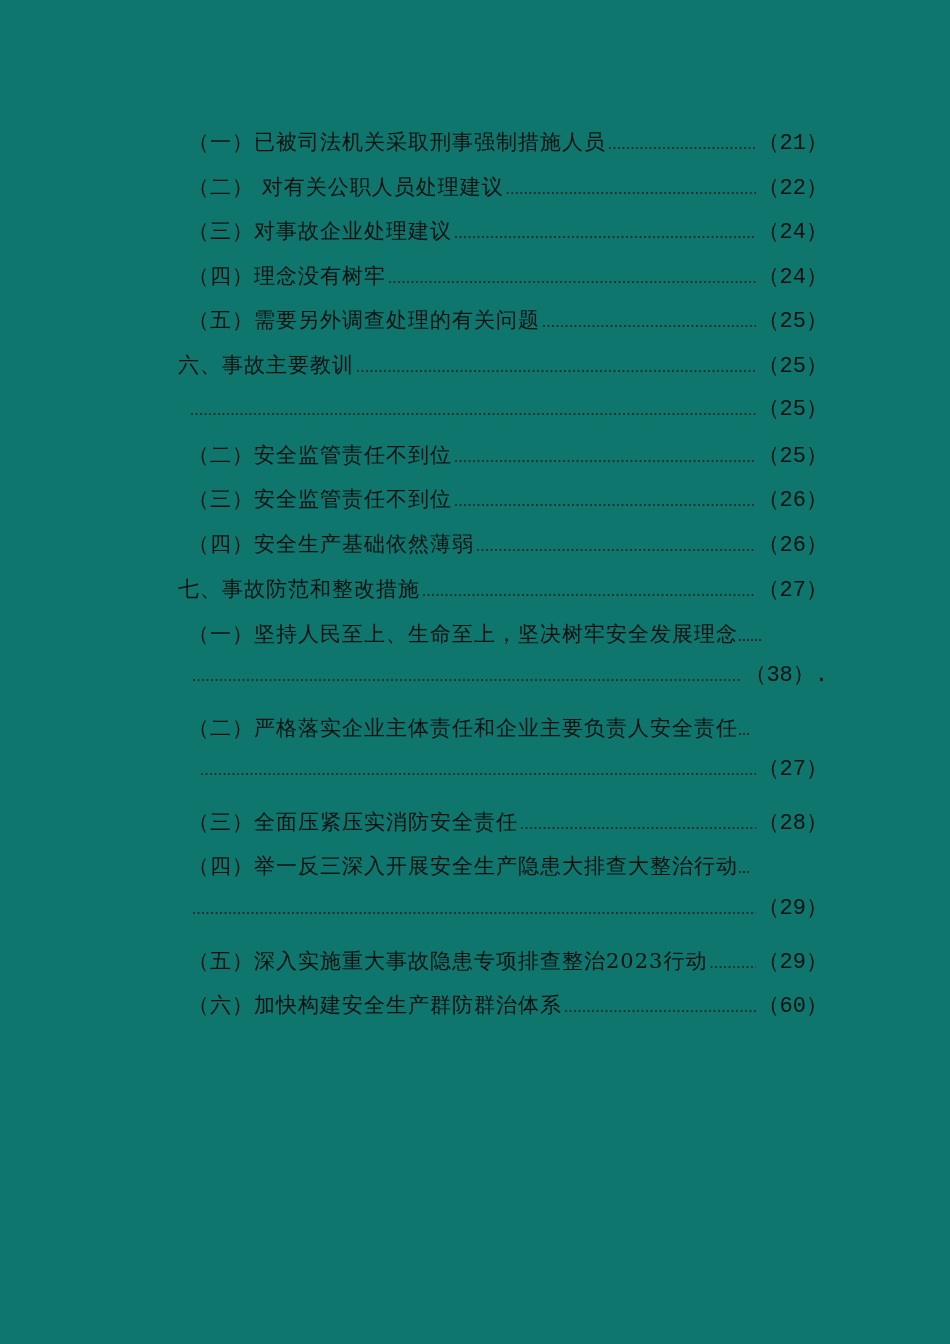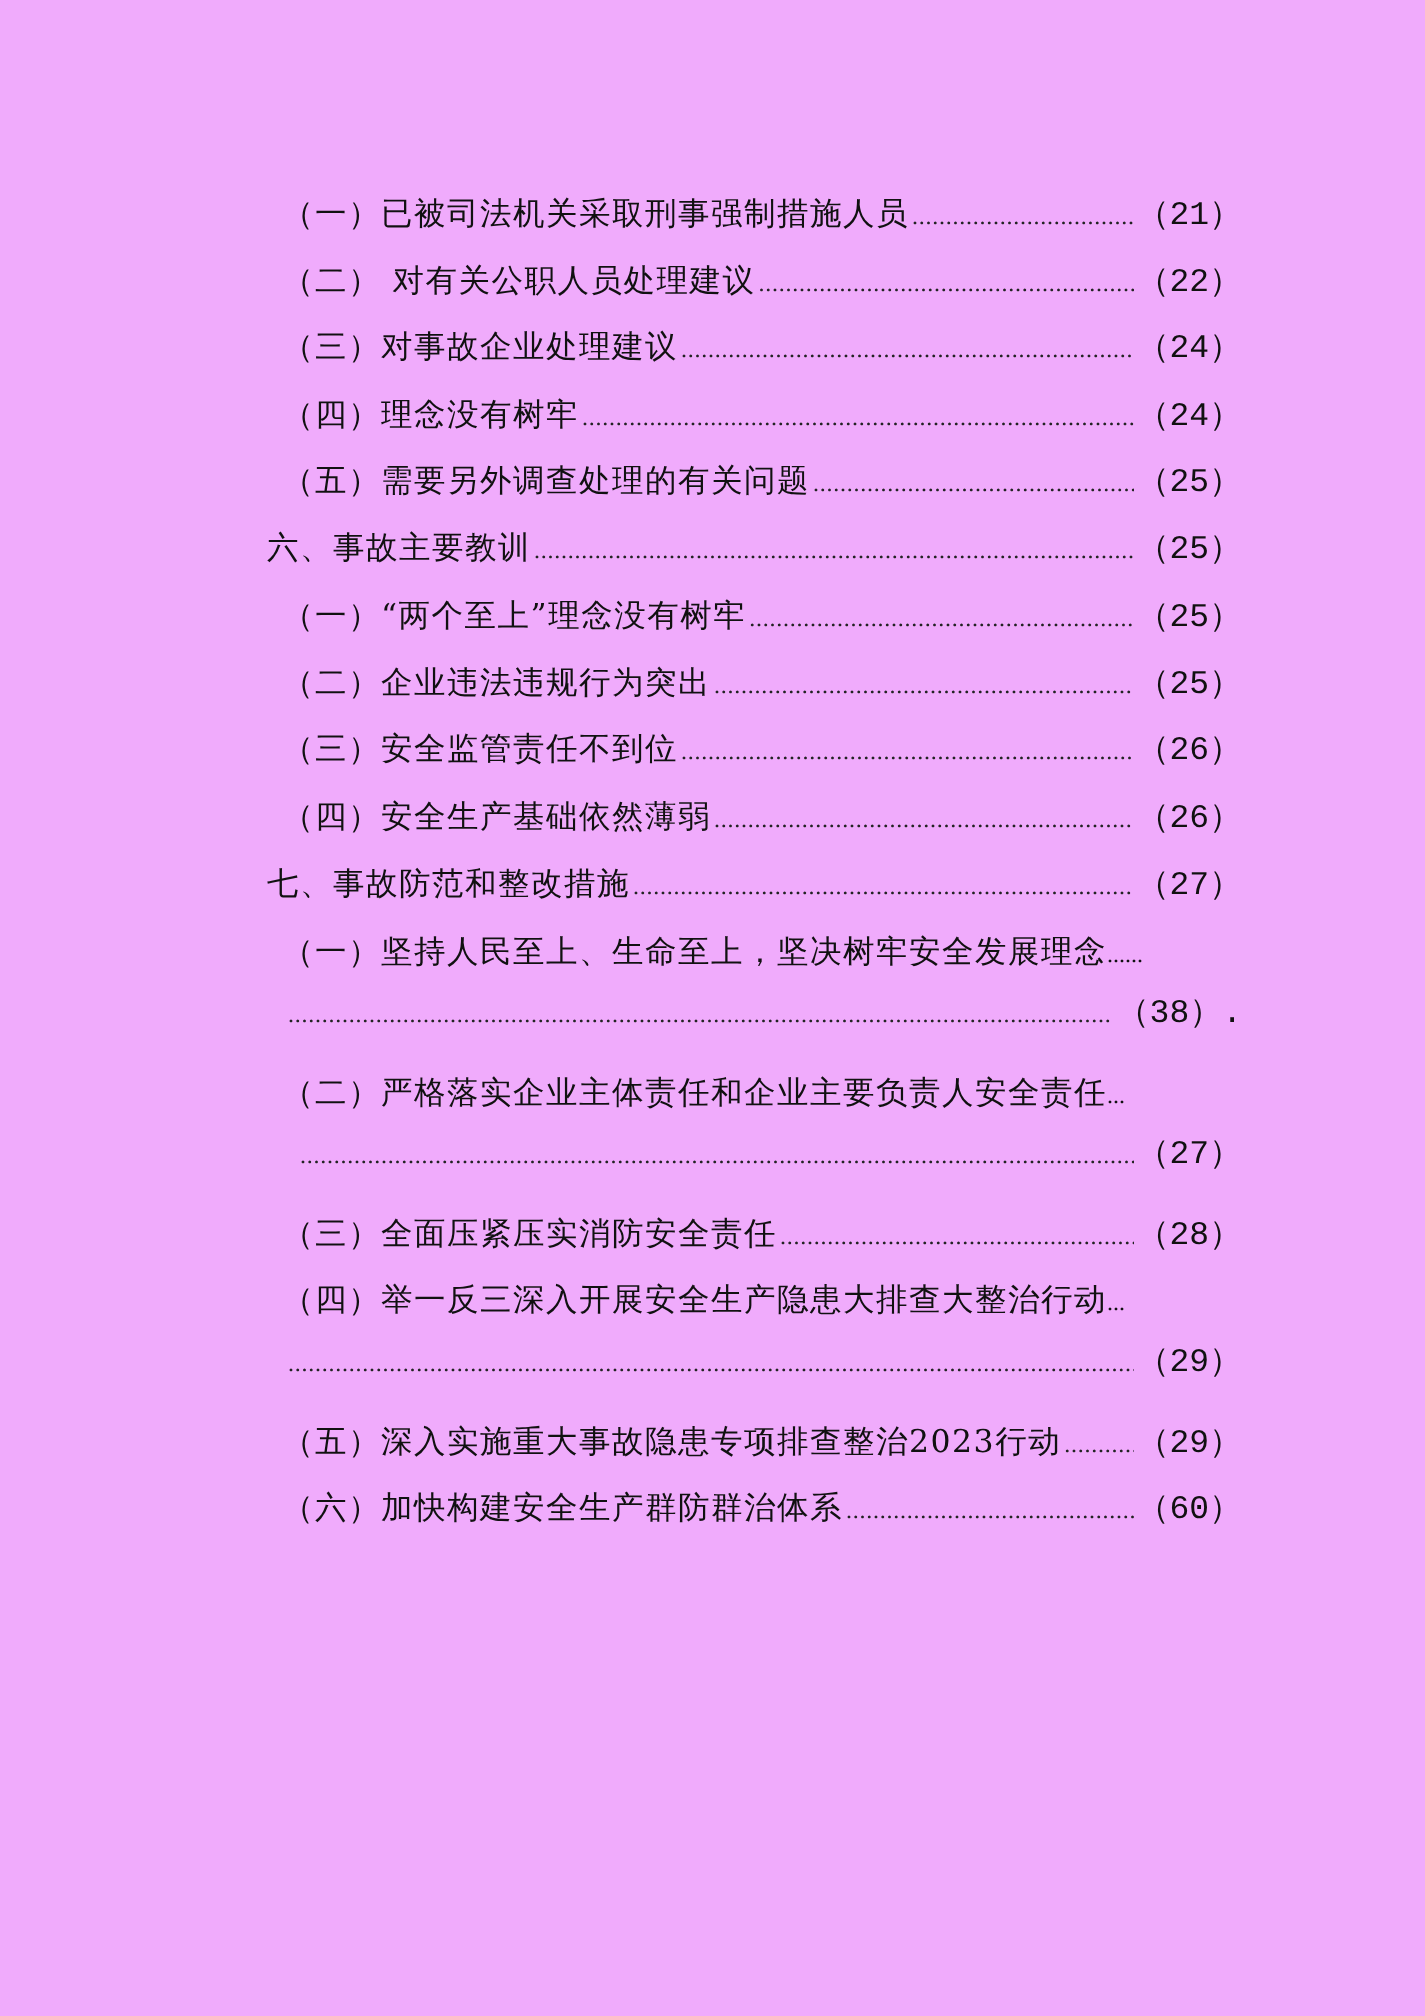--- a/index.html
+++ b/index.html
@@ -1,18 +1,18 @@
 <!DOCTYPE html>
 <html><head>
 <meta charset="utf-8">
 <style>
   html, body { margin: 0; padding: 0; background: #ffffff; }
   body { width: 950px; height: 1344px; position: relative; overflow: hidden;
          font-family: "DejaVu Serif", "Liberation Serif", serif; color: #111; }
-  .page { position: absolute; left: 0; top: 0; width: 950px; height: 1344px; background: #f0abfc; }
+  .page { position: absolute; left: 0; top: 0; width: 950px; height: 1344px; background: #0f766e; }
   .row { position: absolute; display: flex; align-items: baseline; white-space: nowrap; font-size: 21px; line-height: 30px; }
   .row.sub { left: 188px; width: 640px; }
   .row.chap { left: 178px; width: 650px; font-family: "DejaVu Sans", "Liberation Sans", sans-serif; font-size: 21px; justify-content: space-between; }
   .row.cont { left: 190px; width: 638px; }
   .label { flex: 0 0 auto; letter-spacing: 1px; }
   .leader { flex: 1 1 auto; overflow: hidden; margin: 0 2px; font-family: "Liberation Serif", serif; font-size: 16px; letter-spacing: 0.5px; color: #222; }
   .leader::before { content: "..................................................................................................................................................................................................................................................................................................................................."; }
   .page-no { flex: 0 0 auto; font-family: Liberation Mono, monospace; font-size: 22px; }
   .trail-dots { flex: 0 0 auto; font-family: "Liberation Serif", serif; font-size: 16px; }
 </style>
@@ -51,27 +51,26 @@
     <span class="page-no">（25）</span>
   </div>
 
   <div class="row chap" style="top:350px">
     <span class="label">六、事故主要教训</span>
     <span class="leader"></span>
     <span class="page-no">（25）</span>
   </div>
 
   <div class="row sub" style="top:395px">
-    <span class="label">（一）“两个至上”理念没有树牢</span>
     <span class="leader"></span>
     <span class="page-no">（25）</span>
   </div>
 
   <div class="row sub" style="top:440px">
-    <span class="label">（二）企业违法违规行为突出</span>
+    <span class="label">（二）安全监管责任不到位</span>
     <span class="leader"></span>
     <span class="page-no">（25）</span>
   </div>
 
   <div class="row sub" style="top:484px">
     <span class="label">（三）安全监管责任不到位</span>
     <span class="leader"></span>
     <span class="page-no">（26）</span>
   </div>
 

